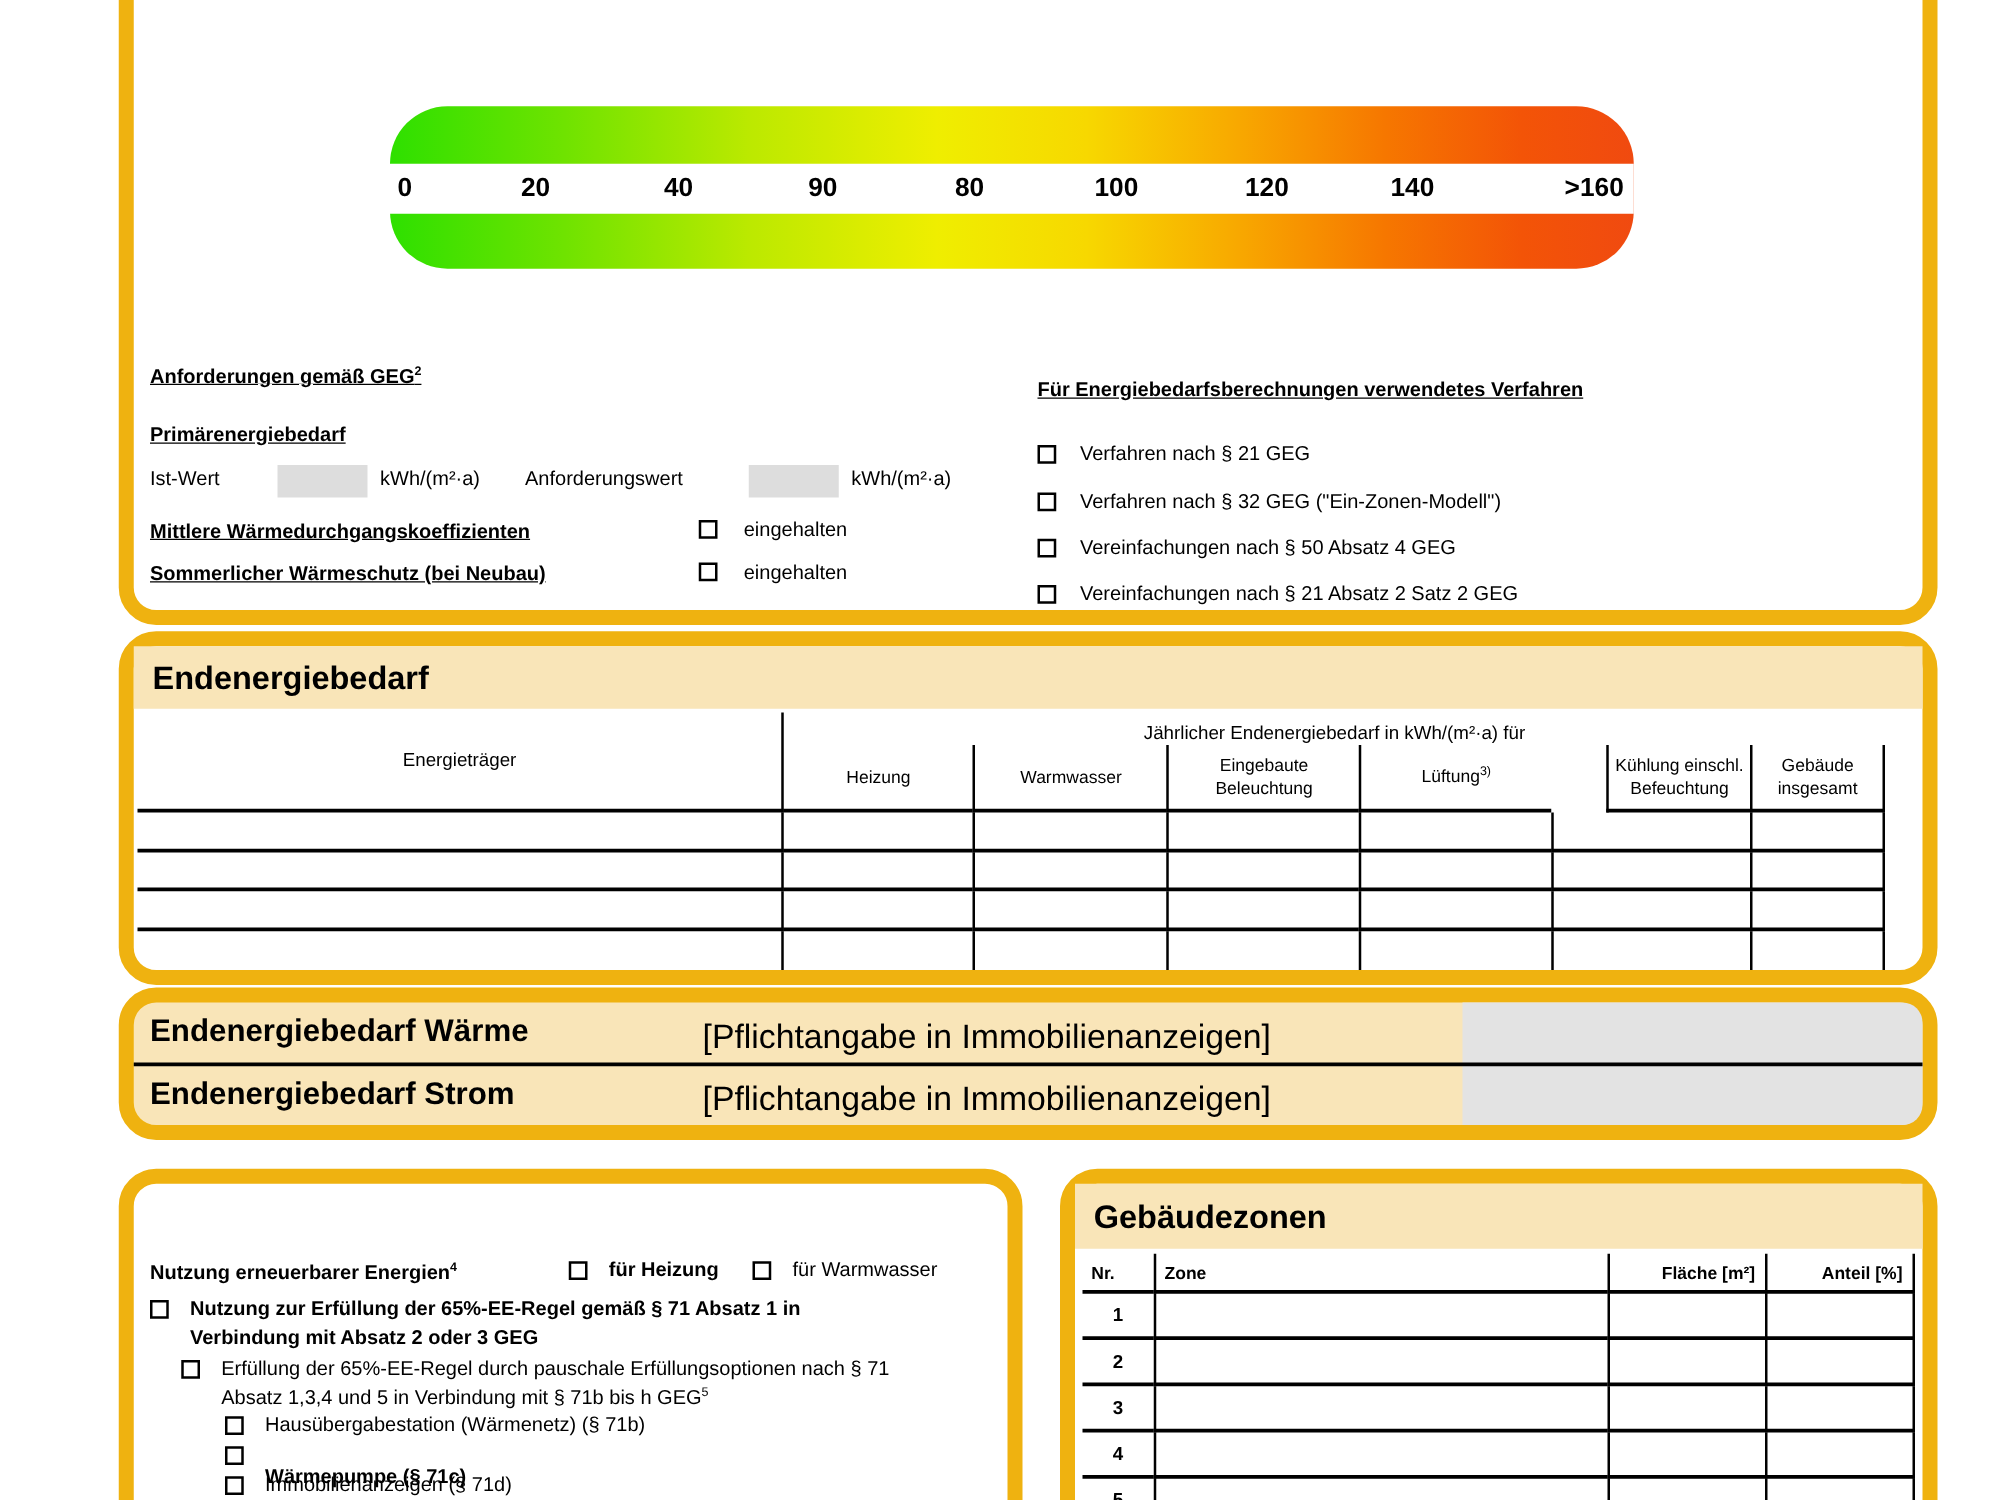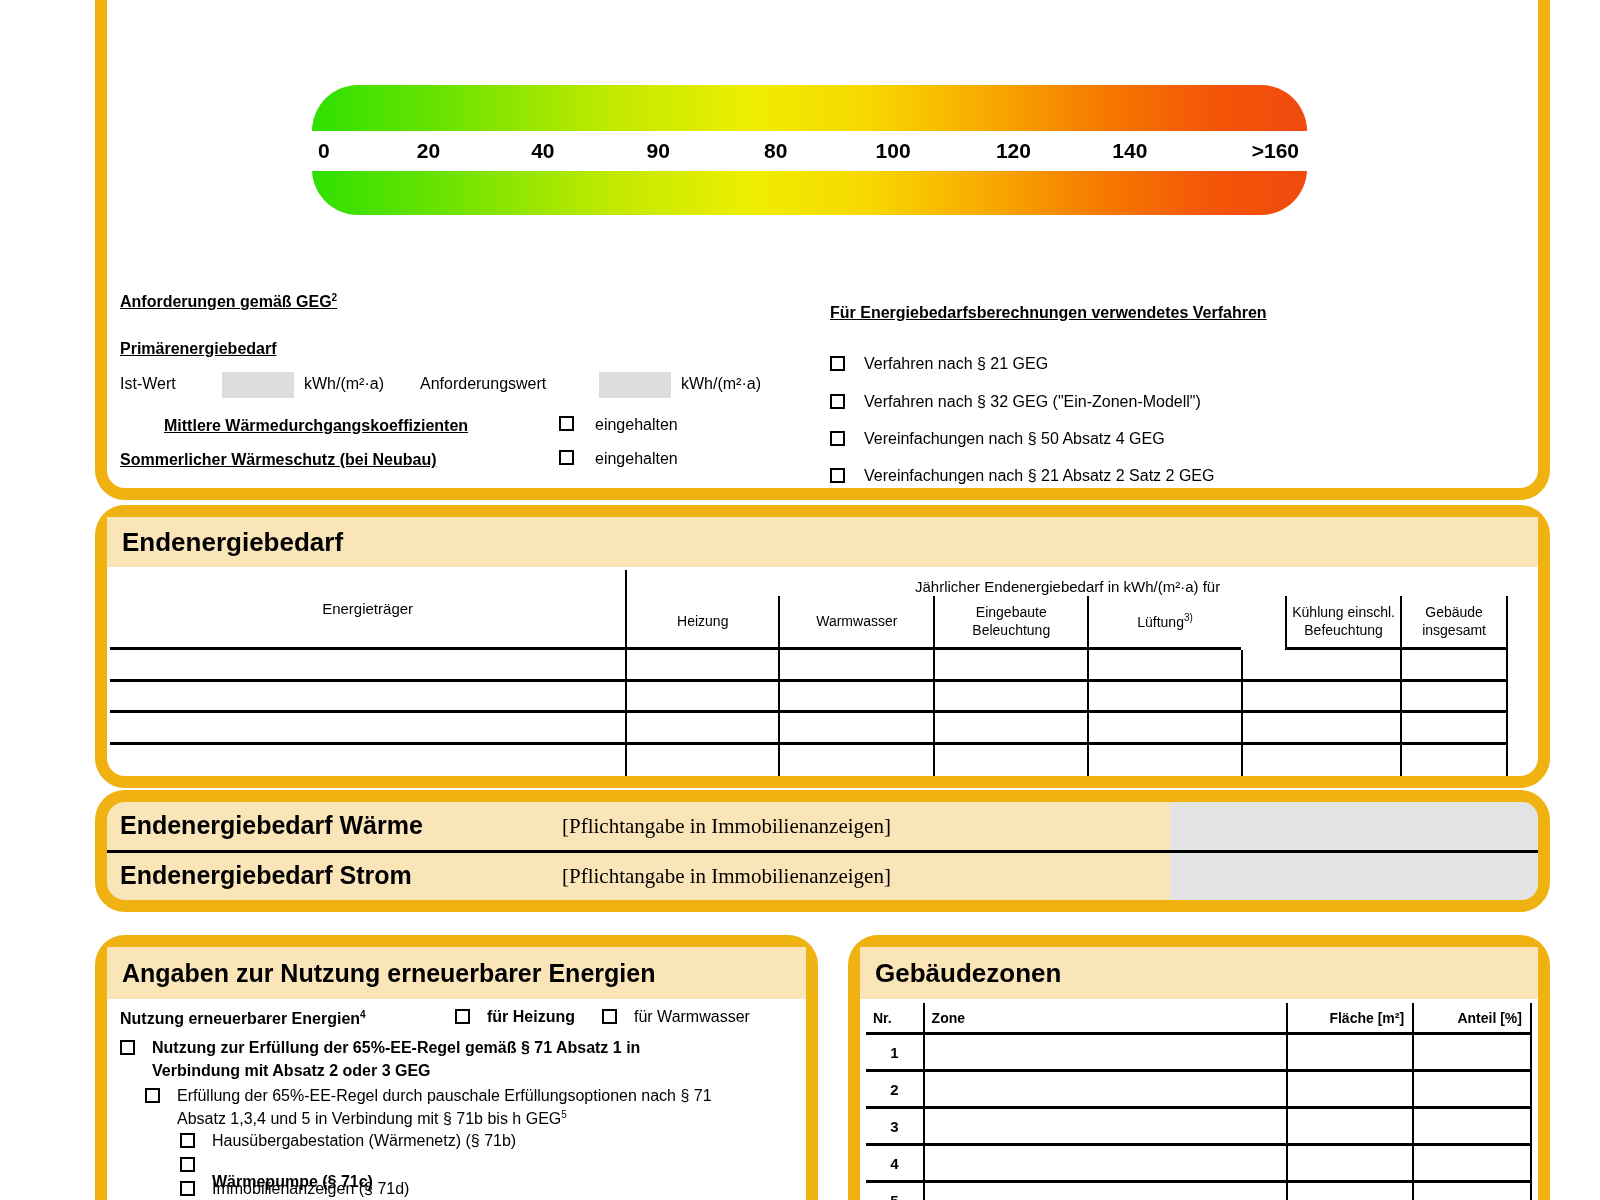--- a/index.html
+++ b/index.html
@@ -34,21 +34,21 @@
           font-size:15px;padding-bottom:1px;}
   .c-sub{grid-row:2;display:flex;align-items:center;justify-content:center;text-align:center;
          font-size:14px;line-height:1.25;border-bottom:3px solid #000;}
   .vline{border-left:2px solid #000;}
   .vlineR{border-right:2px solid #000;}
   .c-cell{border-bottom:3px solid #000;}
   .c-cell.lastrow{border-bottom:none;}
   .c-cell.col1{border-right:2px solid #000;}
   
   .bigrowlbl{font-size:25px;font-weight:700;}
-  .pflicht{font-size:21px;font-family:Liberation Serif, serif;}
+  .pflicht{font-size:27px;}
   
   #ztable{position:absolute;left:6px;top:56px;width:666px;display:grid;
     grid-template-columns:8.5% 54.5% 19% 18%;grid-template-rows:32px repeat(5,37px);}
   #ztable div{box-sizing:border-box;}
   .z-h{font-size:14px;font-weight:700;border-bottom:3px solid #000;display:flex;align-items:center;}
   .z-c{border-bottom:3px solid #000;display:flex;align-items:center;}
   .z-num{justify-content:center;font-size:15px;font-weight:700;}
   .padl{padding-left:7px;}
   .rt{justify-content:flex-end;padding-right:8px;}
   .wrapTxt{font-size:16px;line-height:1.45;}
@@ -80,21 +80,21 @@
 
     <div class="abs" style="left:0;top:420px;width:700px;height:28px;">
       <span class="abs lbl" style="left:13px;top:3px;">Ist-Wert</span>
       <span class="grayfield" style="left:115px;top:0;"></span>
       <span class="abs lbl" style="left:197px;top:3px;">kWh/(m²·a)</span>
       <span class="abs lbl" style="left:313px;top:3px;">Anforderungswert</span>
       <span class="grayfield" style="left:492px;top:0;"></span>
       <span class="abs lbl" style="left:574px;top:3px;">kWh/(m²·a)</span>
     </div>
 
-    <div class="abs hd" style="left:13px;top:465px;margin-left:44px;">Mittlere Wärmedurchgangskoeffizienten</div>
+    <div class="abs hd" style="left:13px;top:465px;">Mittlere Wärmedurchgangskoeffizienten</div>
     <span class="cb abs" style="left:452px;top:464px;"></span>
     <span class="abs lbl" style="left:488px;top:464px;">eingehalten</span>
 
     <div class="abs hd" style="left:13px;top:499px;">Sommerlicher Wärmeschutz (bei Neubau)</div>
     <span class="cb abs" style="left:452px;top:498px;"></span>
     <span class="abs lbl" style="left:488px;top:498px;">eingehalten</span>
 
     <div class="abs hd" style="left:723px;top:352px;">Für Energiebedarfsberechnungen verwendetes Verfahren</div>
 
     <span class="cb abs" style="left:723px;top:404px;"></span>
@@ -170,23 +170,20 @@
     <div class="abs" style="left:0;right:0;top:48px;height:3px;background:#000;"></div>
 
     <div class="abs bigrowlbl" style="left:13px;top:9px;">Endenergiebedarf Wärme</div>
     <div class="abs pflicht" style="left:455px;top:12px;">[Pflichtangabe in Immobilienanzeigen]</div>
 
     <div class="abs bigrowlbl" style="left:13px;top:59px;">Endenergiebedarf Strom</div>
     <div class="abs pflicht" style="left:455px;top:62px;">[Pflichtangabe in Immobilienanzeigen]</div>
   </div>
 
   <div class="goldbox" style="left:95px;top:935px;width:699px;height:400px;">
-    <div class="tanband" style="height:52px;line-height:52px;">
-      <span class="boxtitle" style="font-size:25px;">Angaben zur Nutzung erneuerbarer Energien</span>
-    </div>
 
     <div class="abs lbl boldTxt" style="left:13px;top:62px;"><span>Nutzung erneuerbarer Energien</span><sup>4</sup></div>
     <span class="cb abs" style="left:348px;top:62px;"></span>
     <span class="abs lbl" style="left:380px;top:61px;font-weight:bold;">für Heizung</span>
     <span class="cb abs" style="left:495px;top:62px;"></span>
     <span class="abs lbl" style="left:527px;top:61px;">für Warmwasser</span>
 
     <span class="cb abs" style="left:13px;top:93px;"></span>
     <div class="abs wrapTxt boldTxt" style="left:45px;top:89px;width:565px;">Nutzung zur Erfüllung der 65%-EE-Regel gemäß § 71 Absatz 1 in Verbindung mit Absatz 2 oder 3 GEG</div>
 

